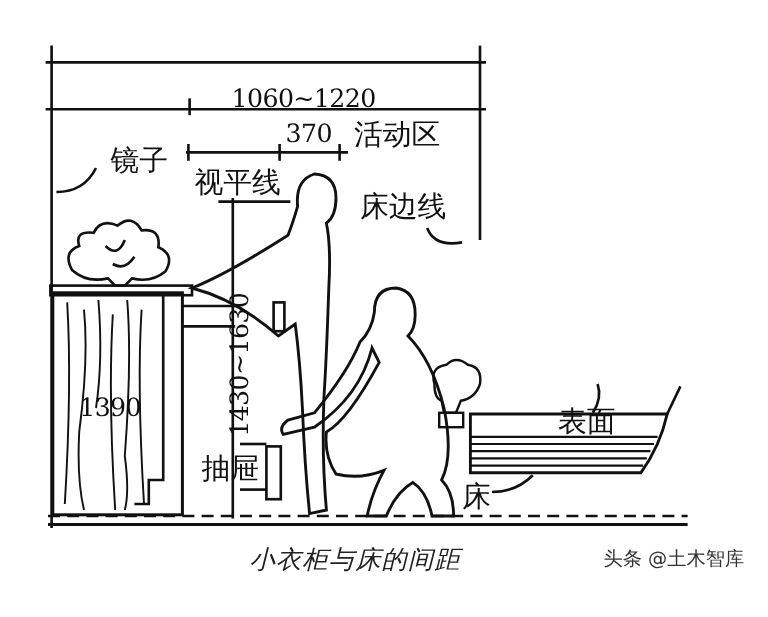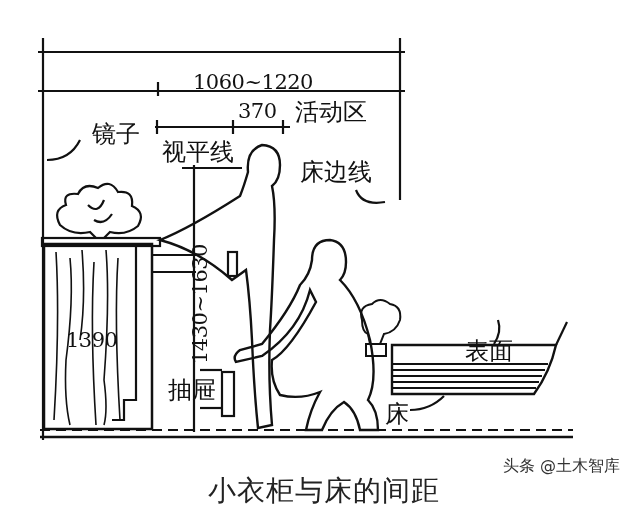--- a/index.html
+++ b/index.html
@@ -2,21 +2,21 @@
 <html><head>
   <meta charset="utf-8">
   <style>
     html, body { margin: 0; padding: 0; background: #ffffff; }
     body { width: 640px; height: 514px; overflow: hidden; position: relative; font-family: "DejaVu Sans", sans-serif; }
     .canvas { position: absolute; left: 0; top: 0; width: 640px; height: 514px; }
     .lbl { position: absolute; color: #111; font-family: "DejaVu Serif", serif; white-space: nowrap; line-height: 1; }
     .dim { font-size: 21px; letter-spacing: -0.5px; }
     .cn { font-size: 24px; font-family: "DejaVu Sans", sans-serif; }
     .vert { transform: rotate(-90deg); transform-origin: left top; }
-    .caption { position: absolute; left: 208px; top: 472px; font-size: 28px; font-family: "DejaVu Sans", sans-serif; color: #222; letter-spacing: 1px; }
+    .caption { position: absolute; left: 208px; top: 452px; font-size: 21px; font-family: "DejaVu Sans", sans-serif; color: #222; letter-spacing: 1px; font-style: italic; }
     .watermark { position: absolute; left: 503px; top: 456px; font-size: 16px; font-family: "DejaVu Sans", sans-serif; color: #333; }
   </style>
 </head>
 <body>
 
 <div class="canvas">
   <svg width="640" height="514" viewBox="0 0 640 514">
     <g stroke="#111" fill="none" stroke-width="2.2">
 
       <line x1="43" y1="38" x2="43" y2="440"></line>

